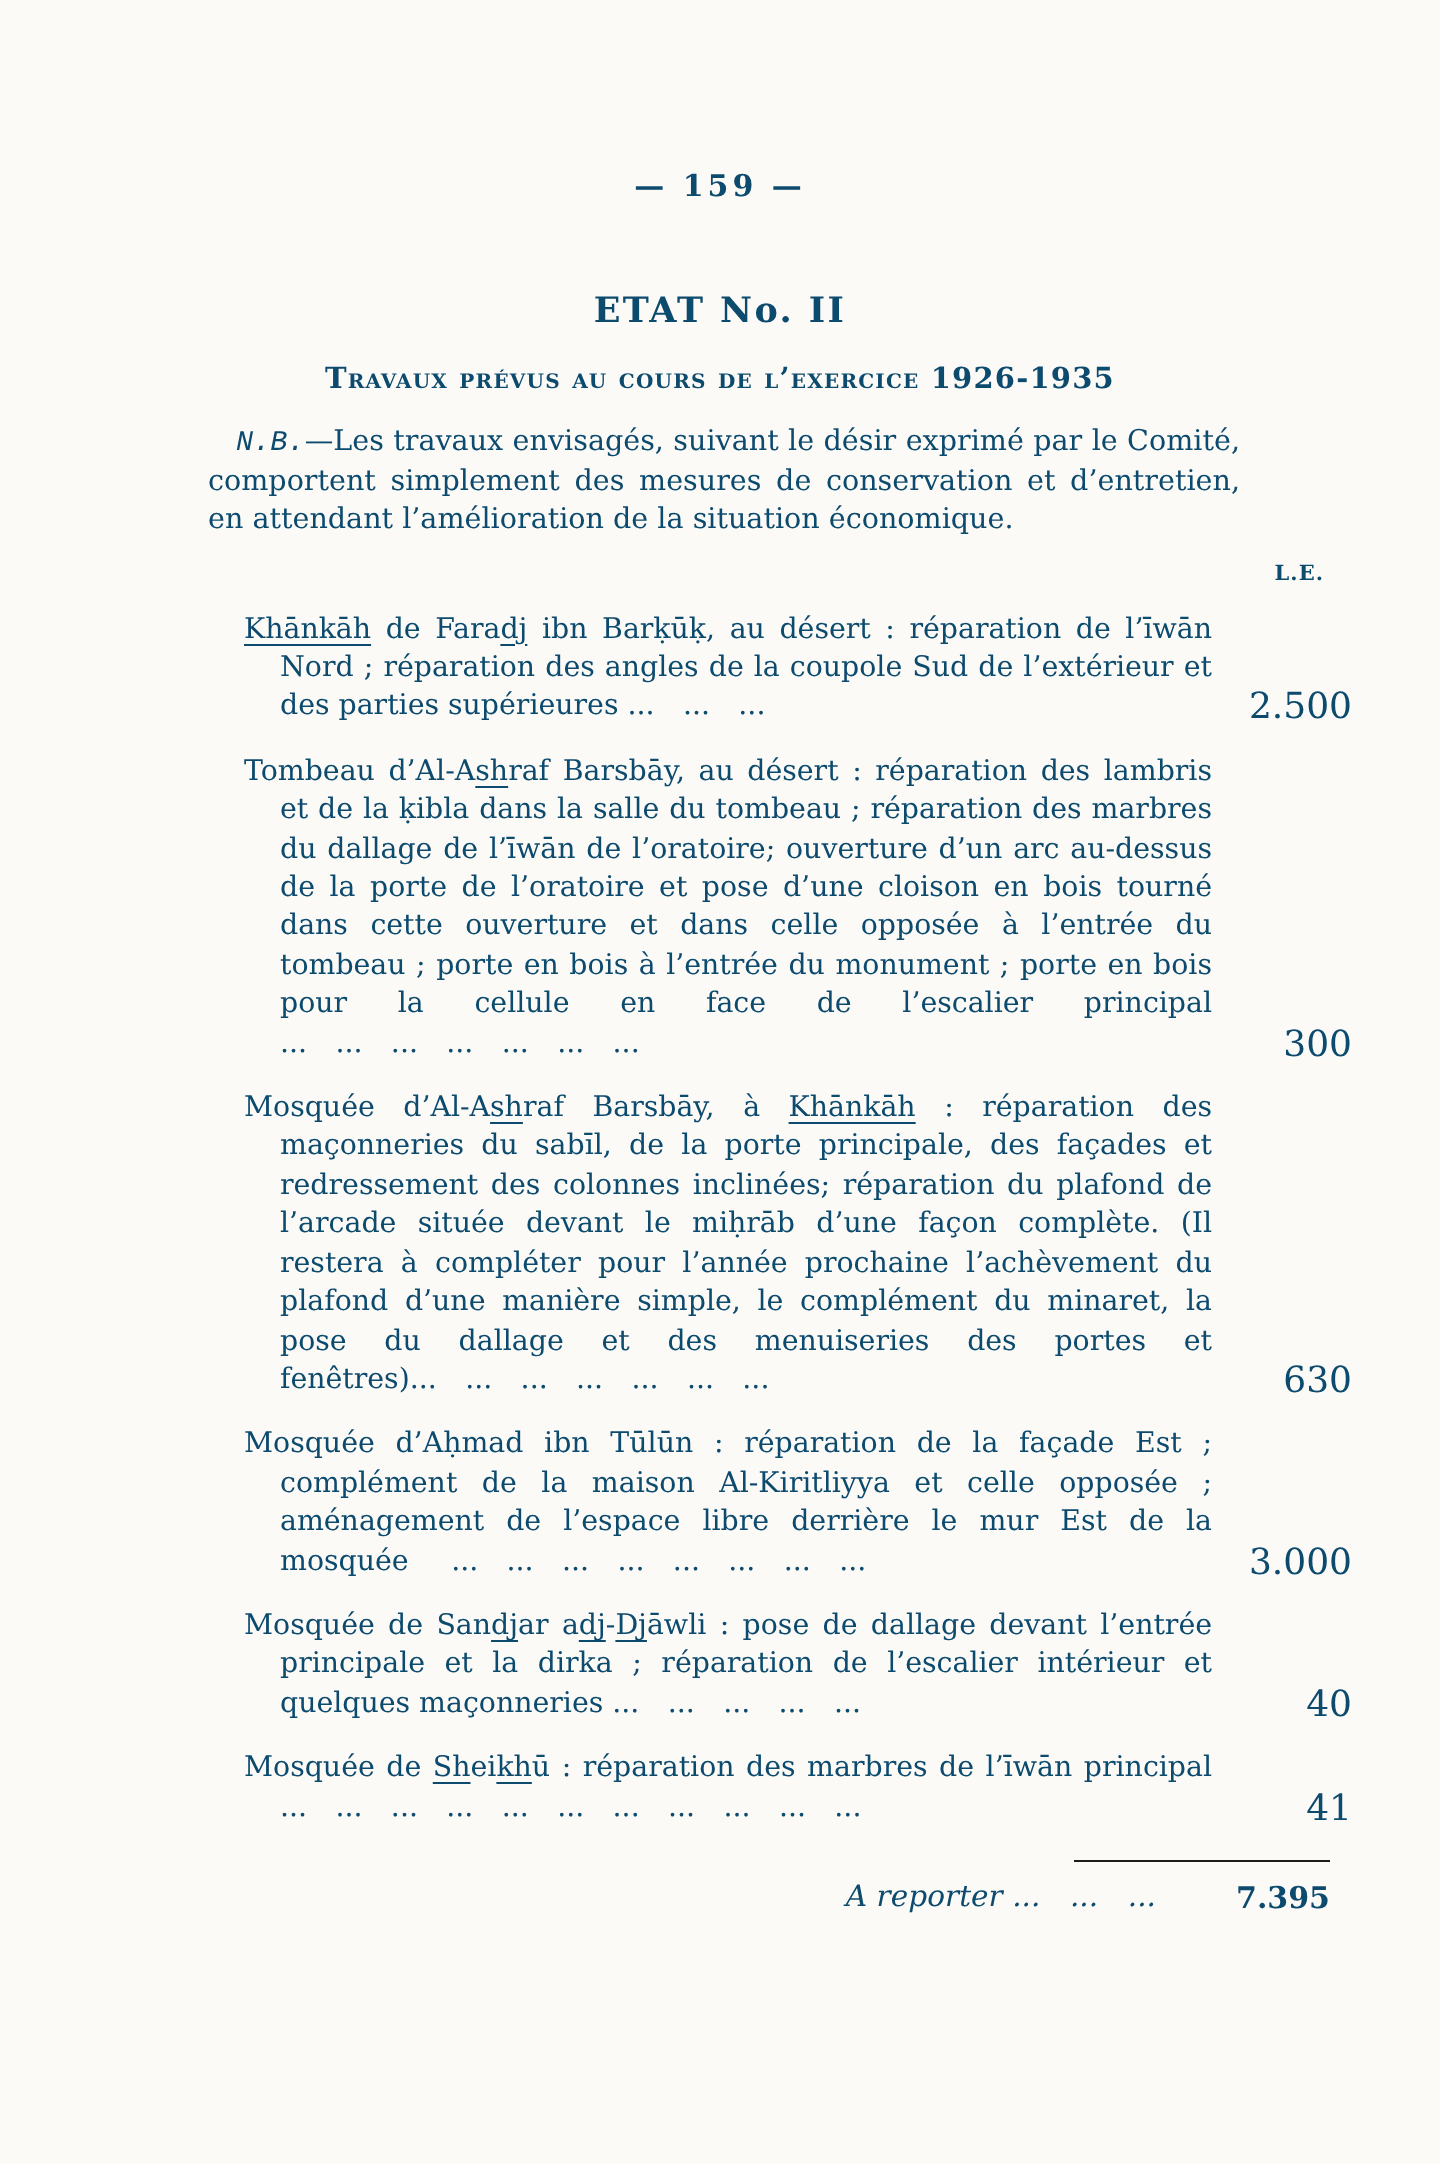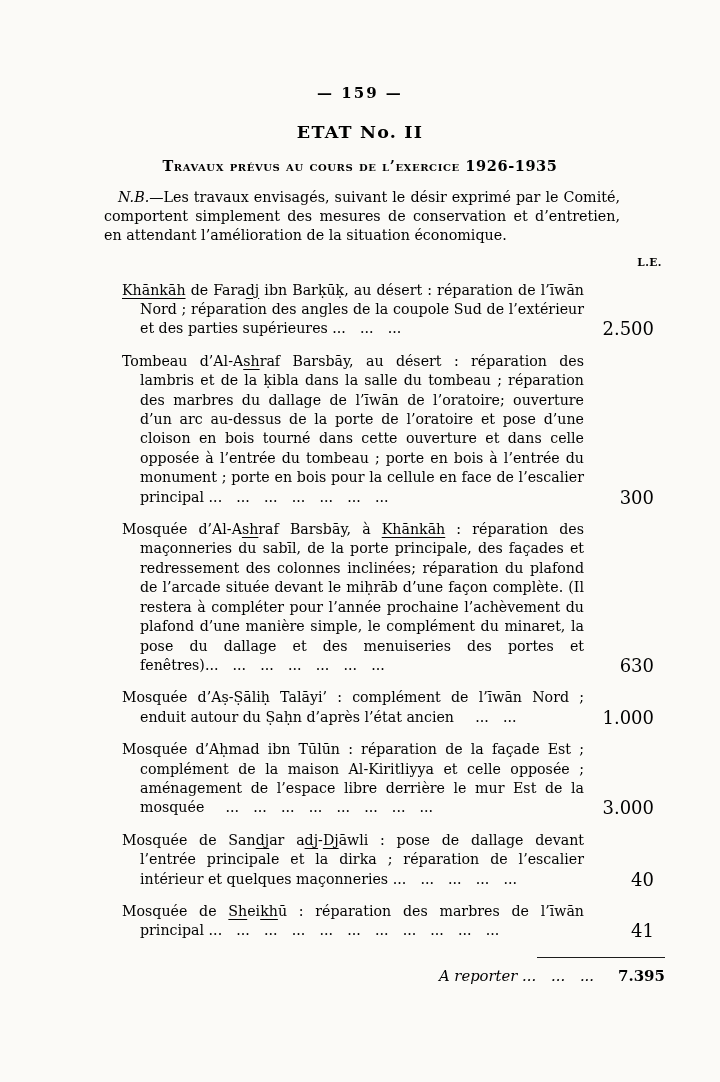--- a/index.html
+++ b/index.html
@@ -4,64 +4,64 @@
 <style>
   html, body { margin: 0; padding: 0; }
   body {
     width: 720px; height: 1082px;
     background: #e9e8e4;
     overflow: hidden;
   }
   .page {
     width: 720px; height: 1082px;
     background: #fbfaf7;
-    color: #000000;
+    color: #0c4a6e;
     font-family: "DejaVu Serif", "Liberation Serif", serif;
     padding-top: 84px;
     box-sizing: border-box;
     overflow: hidden;
   }
   .page-number {
     text-align: center;
     font-size: 15px;
     font-weight: bold;
     letter-spacing: 2px;
   }
   .title {
-    margin-top: 20px;
+    margin-top: 44px;
     text-align: center;
     font-size: 17.5px;
     font-weight: bold;
     letter-spacing: 1.2px;
   }
   .subtitle {
     margin-top: 15px;
     text-align: center;
     font-size: 14.5px;
     font-weight: bold;
     font-variant: small-caps;
     letter-spacing: 0.6px;
   }
   .nb {
     margin: 14px 100px 0 104px;
     font-size: 14.3px;
     line-height: 19.2px;
     text-align: justify;
     text-indent: 14px;
   }
-  .nb-label { font-style: italic; }
+  .nb-label { font-style: italic; font-family: Liberation Mono, monospace; }
   .currency {
     margin: 10px 58px 0 0;
     text-align: right;
     font-size: 10.5px;
     font-weight: bold;
     letter-spacing: 0.5px;
     padding-left: 12px;
   }
-  .entries { margin: 2px 66px 0 122px; }
+  .entries { margin: 2px 44px 0 122px; }
   .entry { display: flex; margin-top: 13px; }
   .entry-text {
     flex: 1;
     font-size: 14.2px;
     line-height: 19.4px;
     text-align: justify;
     padding-left: 18px;
     text-indent: -18px;
     padding-right: 12px;
   }
@@ -83,21 +83,21 @@
     border-top: 1.5px solid #1c1c1c;
   }
   .footer-row {
     display: flex;
     justify-content: flex-end;
     align-items: flex-start;
     gap: 24px;
     margin: 9px 55px 0 0;
   }
   .reporter { font-style: italic; font-size: 14.8px; }
-  .total-amount { font-size: 15px; font-weight: bold; }
+  .total-amount { font-size: 15px; font-weight: bold; margin-left: 16px; }
 </style>
 </head>
 <body>
 
 <div class="page">
   <div class="page-number">— 159 —</div>
   <div class="title">ETAT No. II</div>
   <div class="subtitle">Travaux prévus au cours de l’exercice 1926-1935</div>
   <p class="nb"><span class="nb-label">N.B.</span><span>—Les travaux envisagés, suivant le désir exprimé par le Comité, comportent simplement des mesures de conservation et d’entretien, en attendant l’amélioration de la situation économique.</span></p>
   <div class="currency">L.E.</div>
@@ -108,24 +108,20 @@
       </div>
       <div class="entry">
         <div class="entry-text"><span>Tombeau d’Al-A</span><span class="translit">sh</span><span>raf Barsbāy, au désert : réparation des lambris et de la ḳibla dans la salle du tombeau ; réparation des marbres du dallage de l’īwān de l’oratoire; ouverture d’un arc au-dessus de la porte de l’oratoire et pose d’une cloison en bois tourné dans cette ouverture et dans celle opposée à l’entrée du tombeau ; porte en bois à l’entrée du monument ; porte en bois pour la cellule en face de l’escalier principal ...  ...  ...  ...  ...  ...  ...</span></div>
         <div class="entry-amount">300</div>
       </div>
       <div class="entry">
         <div class="entry-text"><span>Mosquée d’Al-A</span><span class="translit">sh</span><span>raf Barsbāy, à </span><span class="translit">Khānkāh</span><span> : réparation des maçonneries du sabīl, de la porte principale, des façades et redressement des colonnes inclinées; réparation du plafond de l’arcade située devant le miḥrāb d’une façon complète. (Il restera à compléter pour l’année prochaine l’achèvement du plafond d’une manière simple, le complément du minaret, la pose du dallage et des menuiseries des portes et fenêtres)...  ...  ...  ...  ...  ...  ...</span></div>
         <div class="entry-amount">630</div>
       </div>
       <div class="entry">
-        <div class="entry-text"><span>Mosquée d’Aṣ-Ṣāliḥ Talāyi’ : complément de l’īwān Nord ; enduit autour du Ṣaḥn d’après l’état ancien   ...  ...</span></div>
-        <div class="entry-amount">1.000</div>
-      </div>
-      <div class="entry">
         <div class="entry-text"><span>Mosquée d’Aḥmad ibn Tūlūn : réparation de la façade Est ; complément de la maison Al-Kiritliyya et celle opposée ; aménagement de l’espace libre derrière le mur Est de la mosquée   ...  ...  ...  ...  ...  ...  ...  ...</span></div>
         <div class="entry-amount">3.000</div>
       </div>
       <div class="entry">
         <div class="entry-text"><span>Mosquée de San</span><span class="translit">dj</span><span>ar a</span><span class="translit">dj</span><span>-</span><span class="translit">Dj</span><span>āwli : pose de dallage devant l’entrée principale et la dirka ; réparation de l’escalier intérieur et quelques maçonneries ...  ...  ...  ...  ...</span></div>
         <div class="entry-amount">40</div>
       </div>
       <div class="entry">
         <div class="entry-text"><span>Mosquée de </span><span class="translit">Sh</span><span>ei</span><span class="translit">kh</span><span>ū : réparation des marbres de l’īwān principal ...  ...  ...  ...  ...  ...  ...  ...  ...  ...  ...</span></div>
         <div class="entry-amount">41</div>

